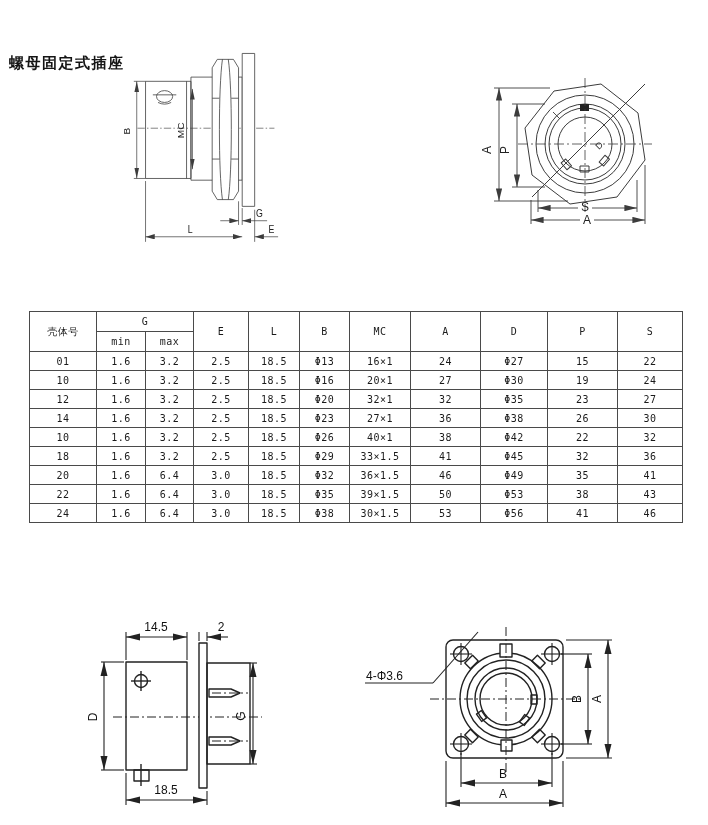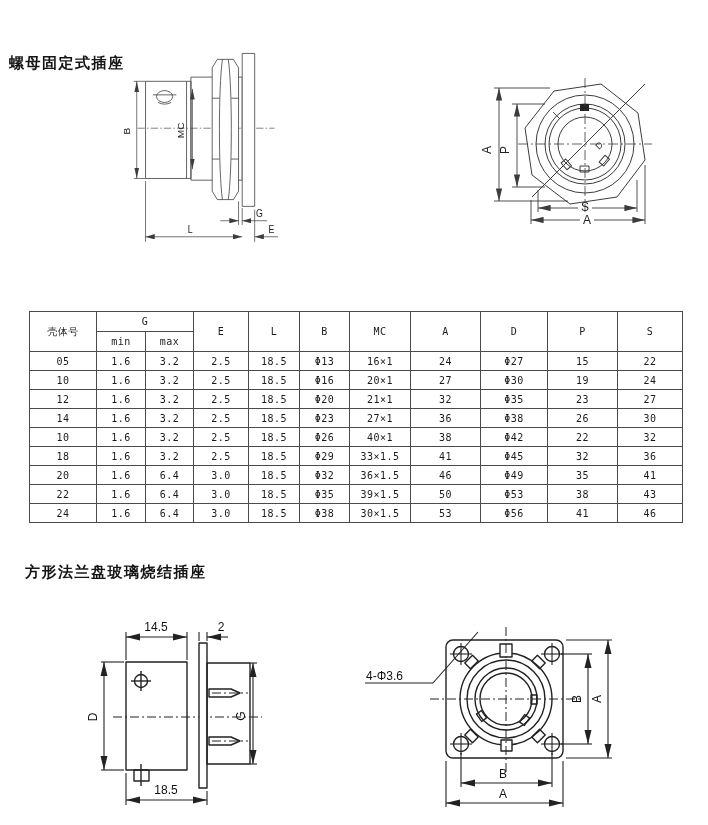--- a/index.html
+++ b/index.html
@@ -162,21 +162,21 @@
         <th rowspan="2">P</th>
         <th rowspan="2">S</th>
       </tr>
       <tr>
         <th>min</th>
         <th>max</th>
       </tr>
     </thead>
     <tbody>
         <tr>
-          <td>05</td>
+          <td>01</td>
           <td>1.6</td>
           <td>3.2</td>
           <td>2.5</td>
           <td>18.5</td>
           <td>Φ13</td>
           <td>16×1</td>
           <td>24</td>
           <td>Φ27</td>
           <td>15</td>
           <td>22</td>
@@ -194,21 +194,21 @@
           <td>19</td>
           <td>24</td>
         </tr>
         <tr>
           <td>12</td>
           <td>1.6</td>
           <td>3.2</td>
           <td>2.5</td>
           <td>18.5</td>
           <td>Φ20</td>
-          <td>21×1</td>
+          <td>32×1</td>
           <td>32</td>
           <td>Φ35</td>
           <td>23</td>
           <td>27</td>
         </tr>
         <tr>
           <td>14</td>
           <td>1.6</td>
           <td>3.2</td>
           <td>2.5</td>
@@ -281,21 +281,20 @@
           <td>Φ38</td>
           <td>30×1.5</td>
           <td>53</td>
           <td>Φ56</td>
           <td>41</td>
           <td>46</td>
         </tr>
       </tbody>
   </table>
 
-  <div id="title2" class="sec-title">方形法兰盘玻璃烧结插座</div>
 
   <svg id="d3" style="left:85px;top:615px;" width="185" height="200" viewBox="85 615 185 200" preserveAspectRatio="none">
     <g>
       <line class="cld" x1="113" y1="717" x2="262" y2="717"></line>
       <rect class="dk" x="126" y="662" width="61" height="108"></rect>
       <g>
         <circle class="dk" cx="141" cy="681" r="6.5"></circle>
         <line class="dk" x1="131" y1="681" x2="151" y2="681"></line>
         <line class="dk" x1="141" y1="671" x2="141" y2="691"></line>
       </g>

